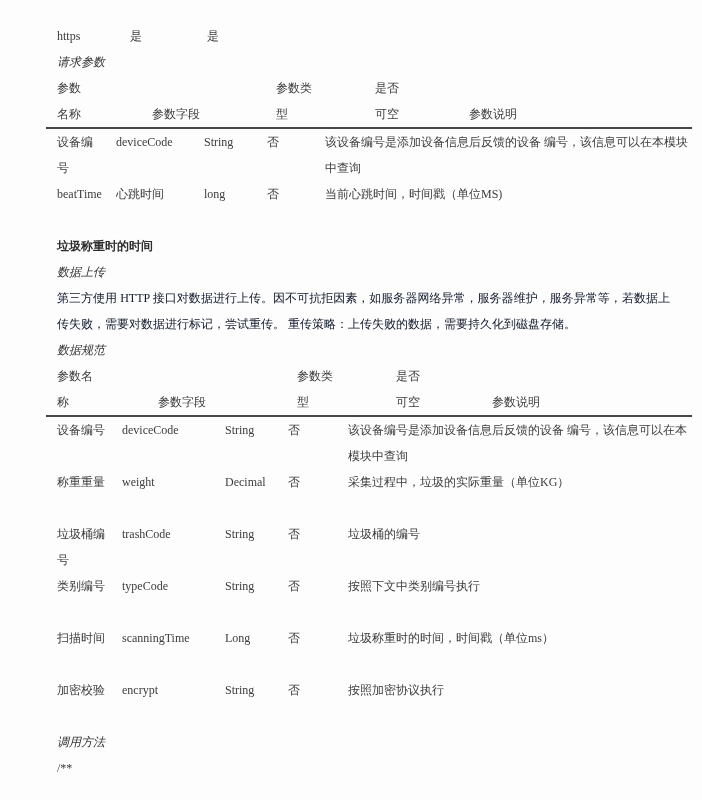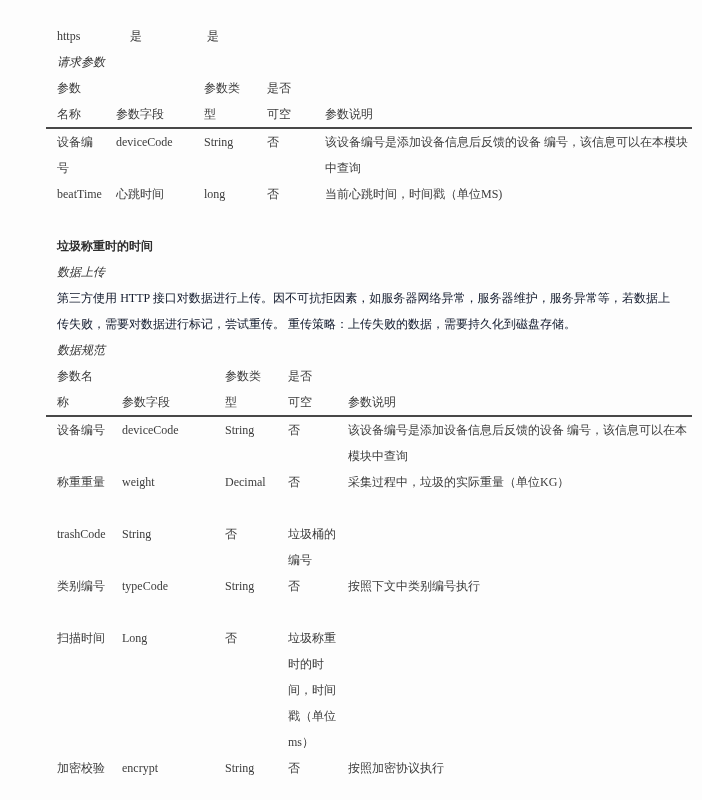--- a/index.html
+++ b/index.html
@@ -17,21 +17,21 @@
   }
   .toprow { display:grid; grid-template-columns:73px 77px auto; }
   .italic-title { font-style:italic; color:#343434; }
   .bold-heading { font-weight:bold; color:#2e2e2e; }
   .para { width:613px; text-align:justify; color:#0f172a; }
 
   .tbl { width:100%; }
   .trow { display:grid; align-items:start; min-height:52px; }
   .t1 .trow { grid-template-columns:59px 88px 63px 58px 1fr; }
   .t2 .trow { grid-template-columns:65px 103px 63px 60px 1fr; }
-  .thead { align-items:end; min-height:52px; }
+  .thead { align-items:end; min-height:52px;gap:36px; }
   .thead .cell { white-space:pre-line; }
   .t-rule { height:0; border-bottom:2px solid #484848; margin-left:-11px; margin-right:-2px; }
   .cell { box-sizing:border-box; }
   .cell.name  { padding-right:17px; }
   .t2 .cell.name { padding-right:7px; }
   .cell.nullable { padding-right:14px; }
   .cell.desc { padding-right:2px; }
   .code-line { color:#3a3a3a; }
 </style>
 </head>
@@ -103,34 +103,36 @@
       <span class="cell desc">该设备编号是添加设备信息后反馈的设备 编号，该信息可以在本模块中查询</span>
     </div>
     <div class="trow">
       <span class="cell name">称重重量</span>
       <span class="cell field">weight</span>
       <span class="cell type">Decimal</span>
       <span class="cell nullable">否</span>
       <span class="cell desc">采集过程中，垃圾的实际重量（单位KG）</span>
     </div>
     <div class="trow">
+      <span class="cell name">垃圾桶编号</span>
       <span class="cell field">trashCode</span>
       <span class="cell type">String</span>
       <span class="cell nullable">否</span>
       <span class="cell desc">垃圾桶的编号</span>
     </div>
     <div class="trow">
       <span class="cell name">类别编号</span>
       <span class="cell field">typeCode</span>
       <span class="cell type">String</span>
       <span class="cell nullable">否</span>
       <span class="cell desc">按照下文中类别编号执行</span>
     </div>
     <div class="trow">
       <span class="cell name">扫描时间</span>
+      <span class="cell field">scanningTime</span>
       <span class="cell type">Long</span>
       <span class="cell nullable">否</span>
       <span class="cell desc">垃圾称重时的时间，时间戳（单位ms）</span>
     </div>
     <div class="trow">
       <span class="cell name">加密校验</span>
       <span class="cell field">encrypt</span>
       <span class="cell type">String</span>
       <span class="cell nullable">否</span>
       <span class="cell desc">按照加密协议执行</span>

